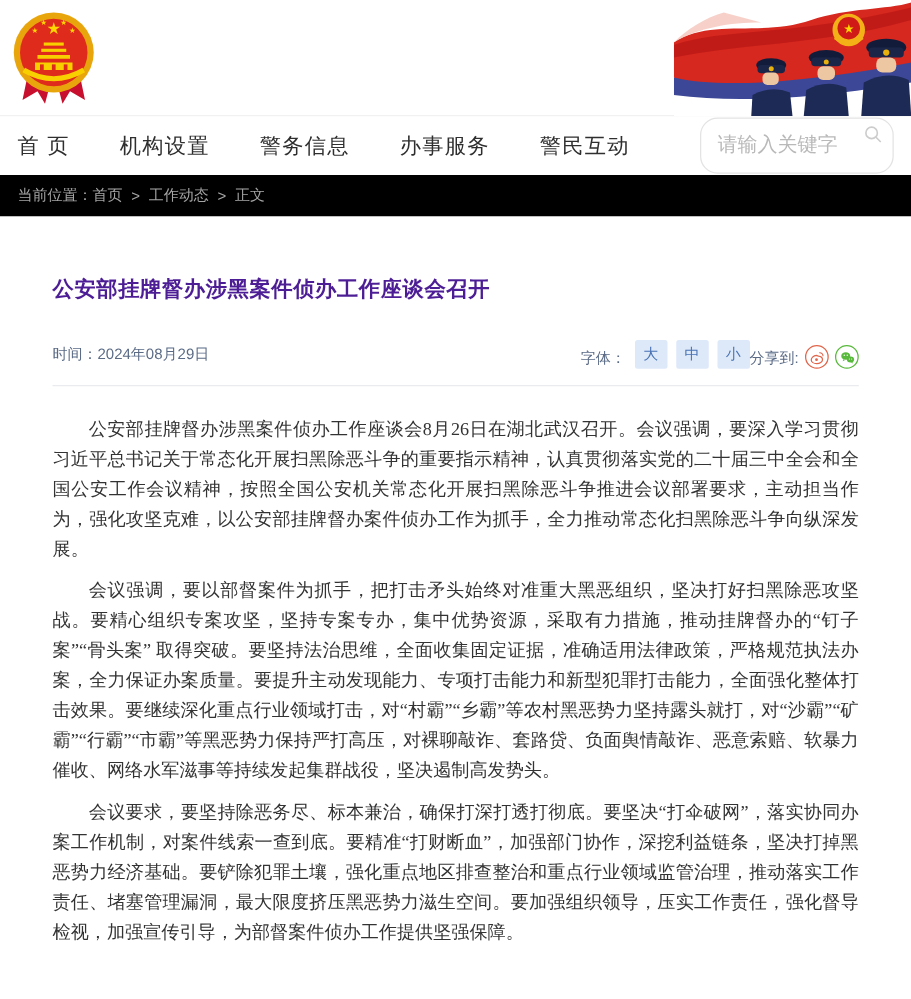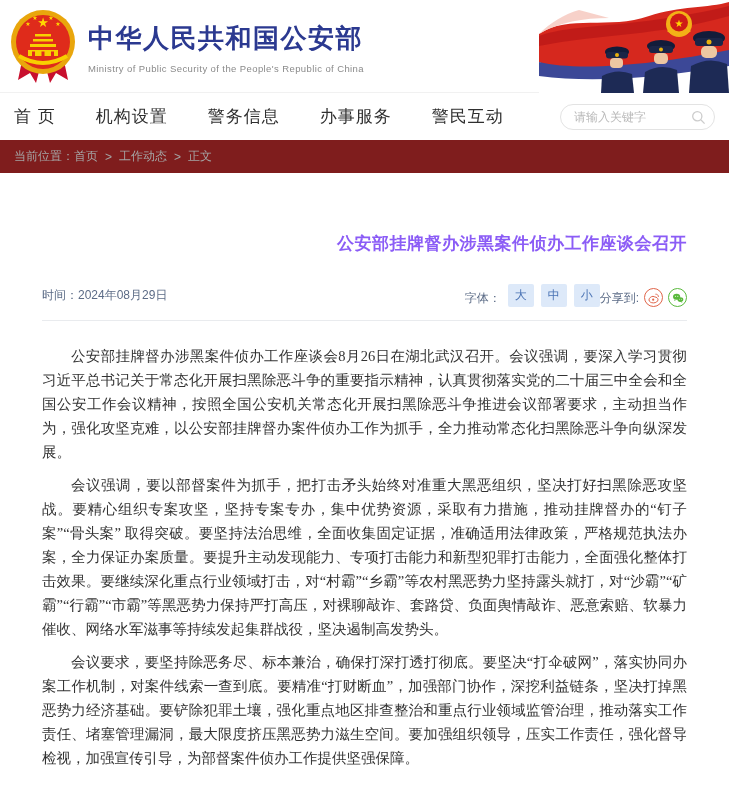--- a/index.html
+++ b/index.html
@@ -52,25 +52,25 @@
     color: #2f2f2f;
     text-decoration: none;
     margin-right: 40px;
     letter-spacing: 1px;
     cursor: pointer;
     white-space: nowrap;
   }
   .search-box { margin-left: auto; position: relative; }
   .search-input {
     width: 155px;
-    height: 26px;
+    height: 45px;
     border: 1px solid #e3e3e3;
     border-radius: 14px;
     padding: 0 30px 0 13px;
-    font-size: 12px;
+    font-size: 16px;
     color: #333;
     outline: none;
     background: #fff;
     font-family: "Liberation Sans", sans-serif;
   }
   .search-input::placeholder { color: #b9b9b9; }
   .search-icon-btn {
     position: absolute;
     right: 9px;
     top: 6px;
@@ -78,40 +78,40 @@
     height: 15px;
     cursor: pointer;
     background: none;
     border: none;
     padding: 0;
   }
 
   
   .breadcrumb {
     height: 33px;
-    background: #7f1d1d;
+    background: #000000;
     display: flex;
     align-items: center;
     padding: 0 14px;
     font-size: 12px;
     color: #a5a5a5;
     text-align: center;
   }
   .breadcrumb a { color: #a5a5a5; text-decoration: none; cursor: pointer; }
   .breadcrumb .sep { margin: 0 7px; }
   .breadcrumb .current { color: #a5a5a5; }
 
   
   .article { padding: 0 42px 18px; }
   .article-title {
-    margin-top: 59px;
-    text-align: right;
+    margin-top: 47px;
+    text-align: left;
     font-size: 17px;
     font-weight: bold;
-    color: #8b5cf6;
+    color: #4c1d95;
     letter-spacing: 0.5px;
   }
   .meta-row {
     margin-top: 29px;
     display: flex;
     align-items: center;
     font-size: 12px;
     color: #5b6b86;
     padding-bottom: 13px;
     border-bottom: 1px solid #e9ebee;
@@ -173,24 +173,20 @@
       <rect x="25" y="28" width="16" height="2.5" fill="#f8d000"></rect>
       <rect x="23" y="33" width="20" height="2.5" fill="#f8d000"></rect>
       <rect x="20" y="38" width="26" height="3" fill="#f8d000"></rect>
       <rect x="18" y="44" width="30" height="6" fill="#f8d000"></rect>
       <rect x="22" y="45.5" width="3" height="4.5" fill="#df2b1b"></rect>
       <rect x="31.5" y="45.5" width="3" height="4.5" fill="#df2b1b"></rect>
       <rect x="41" y="45.5" width="3" height="4.5" fill="#df2b1b"></rect>
       <path d="M9 50 Q33 64 57 50" stroke="#f8d000" stroke-width="4" fill="none"></path>
     </svg>
   </span>
-  <div class="title-block">
-    <div class="site-title">中华人民共和国公安部</div>
-    <div class="site-subtitle">Ministry of Public Security of the People's Republic of China</div>
-  </div>
   <span class="header-art">
     <svg width="190" height="93" viewBox="0 0 190 93" aria-hidden="true">
       <rect width="190" height="93" fill="#ffffff"></rect>
       <path d="M0 34 C30 14 70 30 110 16 C140 6 170 8 190 2 L190 52 C150 60 120 64 80 70 C50 74 20 72 0 62 Z" fill="#d6281e"></path>
       <path d="M0 36 C40 22 90 30 190 6 L190 16 C120 36 60 34 0 46 Z" fill="#b01114" opacity="0.55"></path>
       <path d="M0 62 C40 72 120 64 190 50 L190 66 C130 76 60 84 0 76 Z" fill="#3c4897"></path>
       <path d="M0 34 C20 22 45 18 70 18 L40 10 C25 14 10 24 0 34 Z" fill="#f6c9c0" opacity="0.85"></path>
       <circle cx="140" cy="24" r="13" fill="#f3b117"></circle>
       <circle cx="140" cy="22.5" r="9" fill="#cf1a17"></circle>
       <text x="140" y="26.5" font-size="10" fill="#ffd700" text-anchor="middle">★</text>

